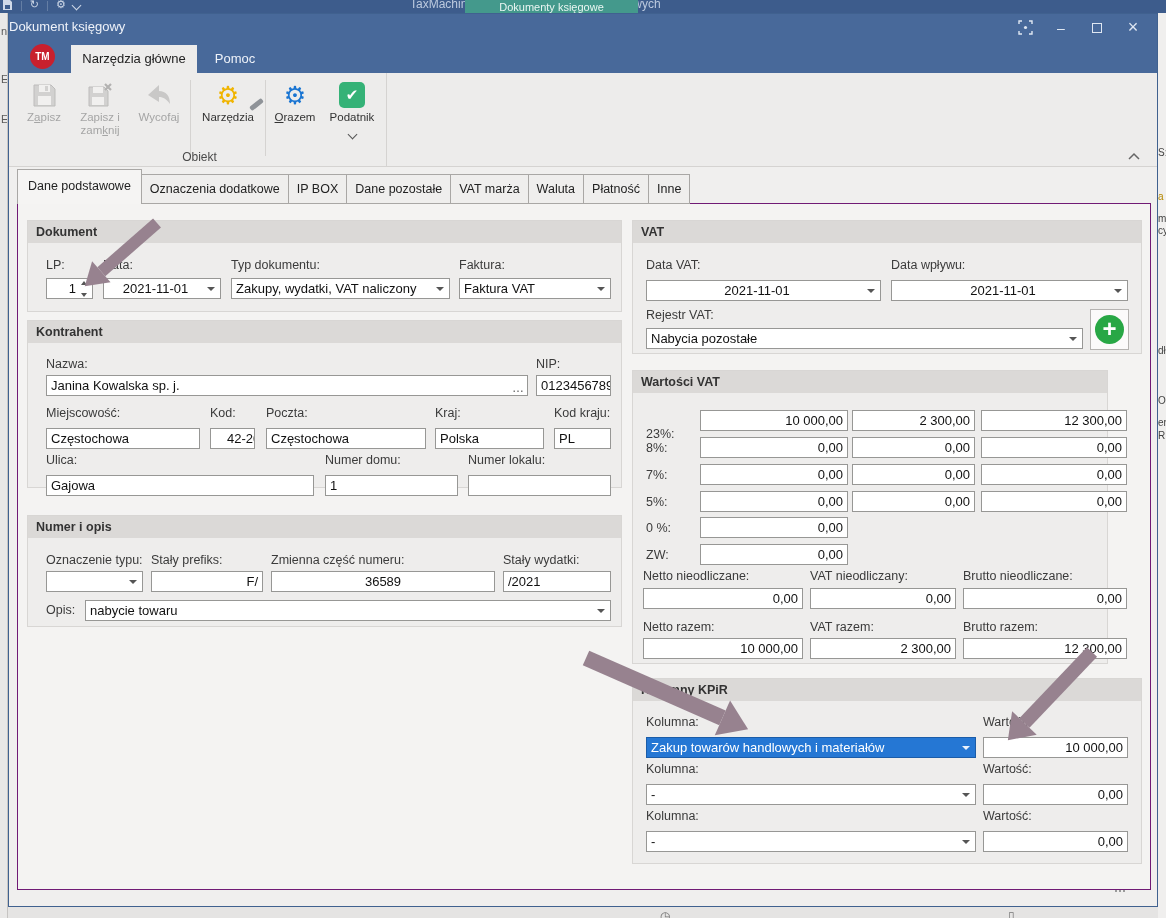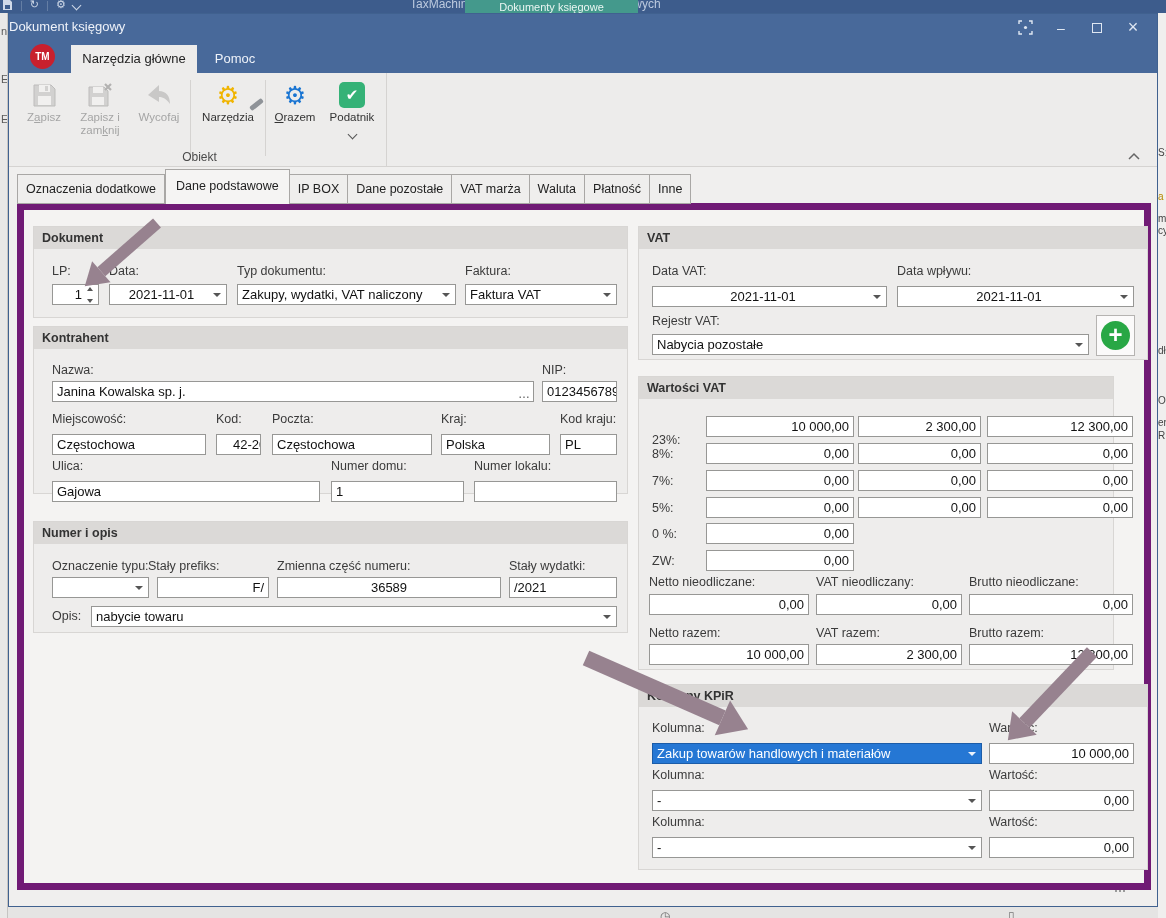--- a/index.html
+++ b/index.html
@@ -60,21 +60,21 @@
 
   
   .ptabs { position:absolute; left:8px; top:155px; height:35px; display:flex; align-items:flex-end; z-index:3; }
   .ptab { height:30px; background:#efeeed; border:1px solid #a9a7a5; border-left:none; font-size:12.5px;
           color:#222; padding:0 8px; line-height:29px; white-space:nowrap; }
   .ptab:first-child { border-left:1px solid #a9a7a5; }
   .ptab.active { height:35px; background:#f5f4f3; border-left:1px solid #a9a7a5; border-bottom:none; line-height:33px; padding:0 10px; }
 
   
   .panel { position:absolute; left:8px; top:189px; width:1134px; height:687px; background:#f4f3f2;
-           border:7px solid #701a75; z-index:2; }
+           border:1px solid #701a75; z-index:2; }
 
   .grp { position:absolute; background:#eeedec; border:1px solid #d8d6d4; }
   .ghead { height:22px; background:#dbd9d7; font-size:12.5px; font-weight:bold; color:#333;
            line-height:22px; padding-left:8px; }
   .lbl { position:absolute; font-size:12.5px; color:#3b3b3b; white-space:nowrap; }
   .box { position:absolute; height:21px; background:#fff; border:1px solid #979795; font-size:13px;
          line-height:19px; padding:0 4px; color:#111; white-space:nowrap; overflow:hidden; }
   .num { text-align:right; }
   .ctr { text-align:center; }
   .combo { padding-right:17px; }
@@ -237,22 +237,22 @@
         <div class="gname">Obiekt</div>
       </div>
       <div class="collapse">
         <svg width="14" height="10">
             <path d="M2 7 L7 2 L12 7" stroke="#666" stroke-width="1.5" fill="none"></path>
           </svg>
       </div>
     </div>
 
     <div class="ptabs">
+      <div class="ptab active">Dane podstawowe</div>
       <div class="ptab">Oznaczenia dodatkowe</div>
-      <div class="ptab active">Dane podstawowe</div>
       <div class="ptab">IP BOX</div>
       <div class="ptab">Dane pozostałe</div>
       <div class="ptab">VAT marża</div>
       <div class="ptab">Waluta</div>
       <div class="ptab">Płatność</div>
       <div class="ptab">Inne</div>
     </div>
 
     <div class="panel">
 
@@ -305,21 +305,21 @@
         <span class="lbl" style="left:297px; top:132px;">Numer domu:</span>
         <span class="lbl" style="left:440px; top:132px;">Numer lokalu:</span>
         <div class="box" style="left:18px; top:154px; width:268px;">Gajowa</div>
         <div class="box" style="left:297px; top:154px; width:133px;">1</div>
         <div class="box" style="left:440px; top:154px; width:143px;"></div>
       </div>
 
       <div class="grp" style="left:9px; top:311px; width:595px; height:112px;">
         <div class="ghead">Numer i opis</div>
         <span class="lbl" style="left:18px; top:37px;">Oznaczenie typu:</span>
-        <span class="lbl" style="left:114px; top:37px;">Stały prefiks:</span>
+        <span class="lbl" style="left:123px; top:37px;">Stały prefiks:</span>
         <span class="lbl" style="left:243px; top:37px;">Zmienna część numeru:</span>
         <span class="lbl" style="left:475px; top:37px;">Stały wydatki:</span>
         <div class="box combo" style="left:18px; top:55px; width:97px;">
           <span></span><span class="darr"></span>
         </div>
         <div class="box num" style="left:123px; top:55px; width:112px;">F/</div>
         <div class="box ctr" style="left:243px; top:55px; width:224px;">36589</div>
         <div class="box" style="left:475px; top:55px; width:108px;">/2021</div>
         <span class="lbl" style="left:18px; top:87px;">Opis:</span>
         <div class="box combo" style="left:57px; top:84px; width:526px;">

